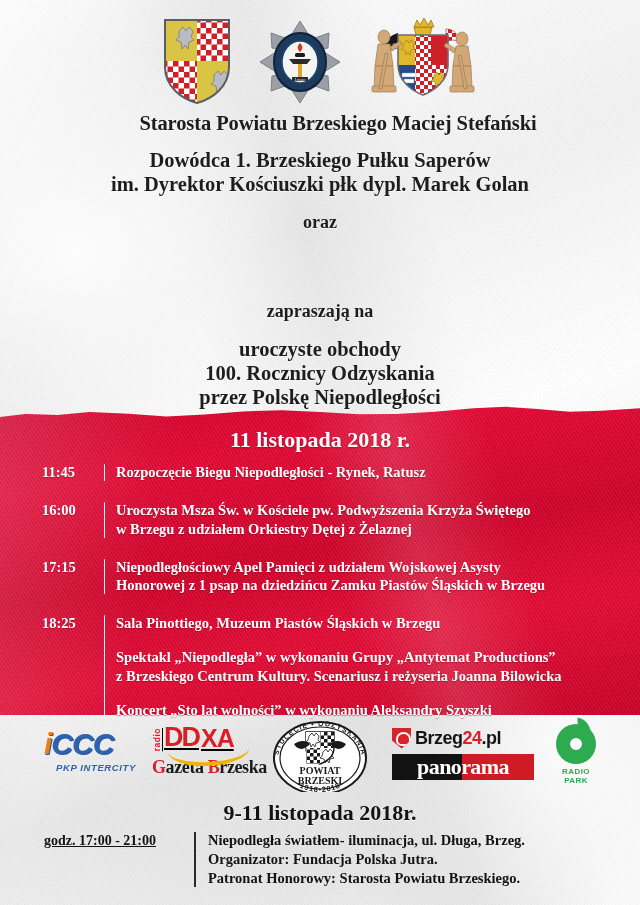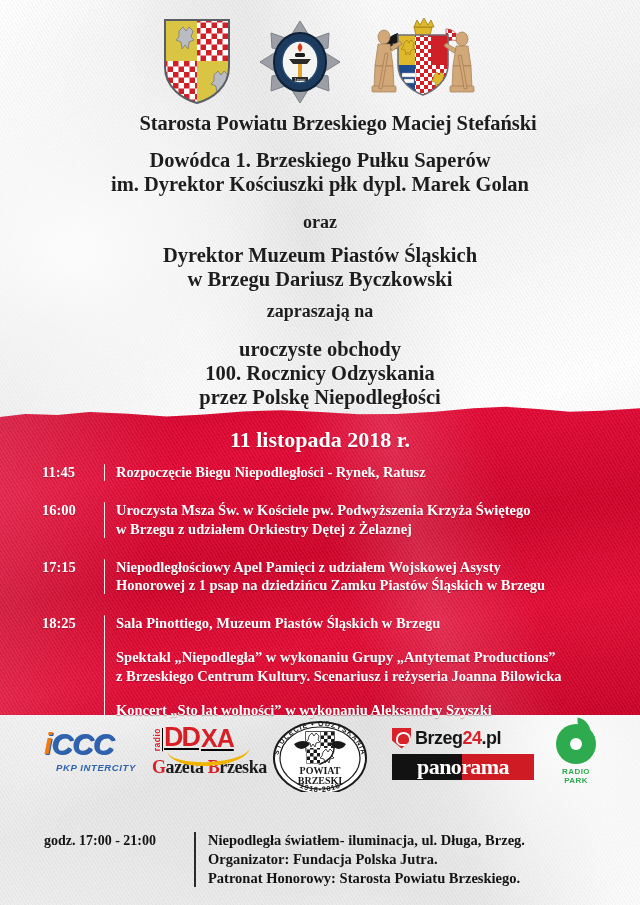--- a/index.html
+++ b/index.html
@@ -212,21 +212,21 @@
     position:absolute;left:0;right:0;top:800px;text-align:center;
     color:#131313;font-weight:bold;font-size:22px;
     text-shadow:0 1px 0 rgba(255,255,255,0.6);
   }
   .bottomrow{
     position:absolute;left:44px;right:26px;top:831px;
     display:flex;align-items:flex-start;color:#131313;
   }
   .bottomrow .btime{
     flex:0 0 148px;width:148px;text-align:left;
-    font-weight:bold;font-size:14px;line-height:1.3;padding-top:1px;
+    font-weight:bold;font-size:14px;line-height:1.3;padding-top:1px;text-decoration:underline;
   }
   .bottomrow .bsep{
     flex:0 0 2px;width:2px;align-self:stretch;background:#2b2b2b;
     margin:1px 12px 1px 2px;
   }
   .bottomrow .binfo{
     flex:1 1 auto;font-weight:bold;font-size:14.5px;line-height:1.32;
   }
   .bottomrow .binfo p{margin:0;}
 </style>
@@ -354,24 +354,20 @@
 
     <div class="txt t-starosta">Starosta Powiatu Brzeskiego Maciej Stefański</div>
 
     <div class="txt t-dowodca">
       <div>Dowódca 1. Brzeskiego Pułku Saperów</div>
       <div>im. Dyrektor Kościuszki płk dypl. Marek Golan</div>
     </div>
 
     <div class="txt t-oraz">oraz</div>
 
-    <div class="txt t-dyrektor">
-      <div>Dyrektor Muzeum Piastów Śląskich</div>
-      <div>w Brzegu Dariusz Byczkowski</div>
-    </div>
 
     <div class="txt t-zapraszaja">zapraszają na</div>
 
     <div class="txt t-uroczyste">
       <div>uroczyste obchody</div>
       <div>100. Rocznicy Odzyskania</div>
       <div>przez Polskę Niepodległości</div>
     </div>
 
     <div class="t-date1">11 listopada 2018 r.</div>
@@ -493,20 +489,21 @@
             <span class="rpleaf"></span>
             <span class="rph"></span>
         </div>
         <div class="rpt">
           <span>RADIO</span><br>
           <span>PARK</span>
         </div>
       </div>
     </div>
 
+    <div class="t-date2">9-11 listopada 2018r.</div>
 
     <div class="bottomrow">
       <div class="btime">godz. 17:00 - 21:00</div>
       <div class="bsep"></div>
       <div class="binfo">
         <p>Niepodległa światłem- iluminacja, ul. Długa, Brzeg.</p>
         <p>Organizator: Fundacja Polska Jutra.</p>
         <p>Patronat Honorowy: Starosta Powiatu Brzeskiego.</p>
       </div>
     </div>

